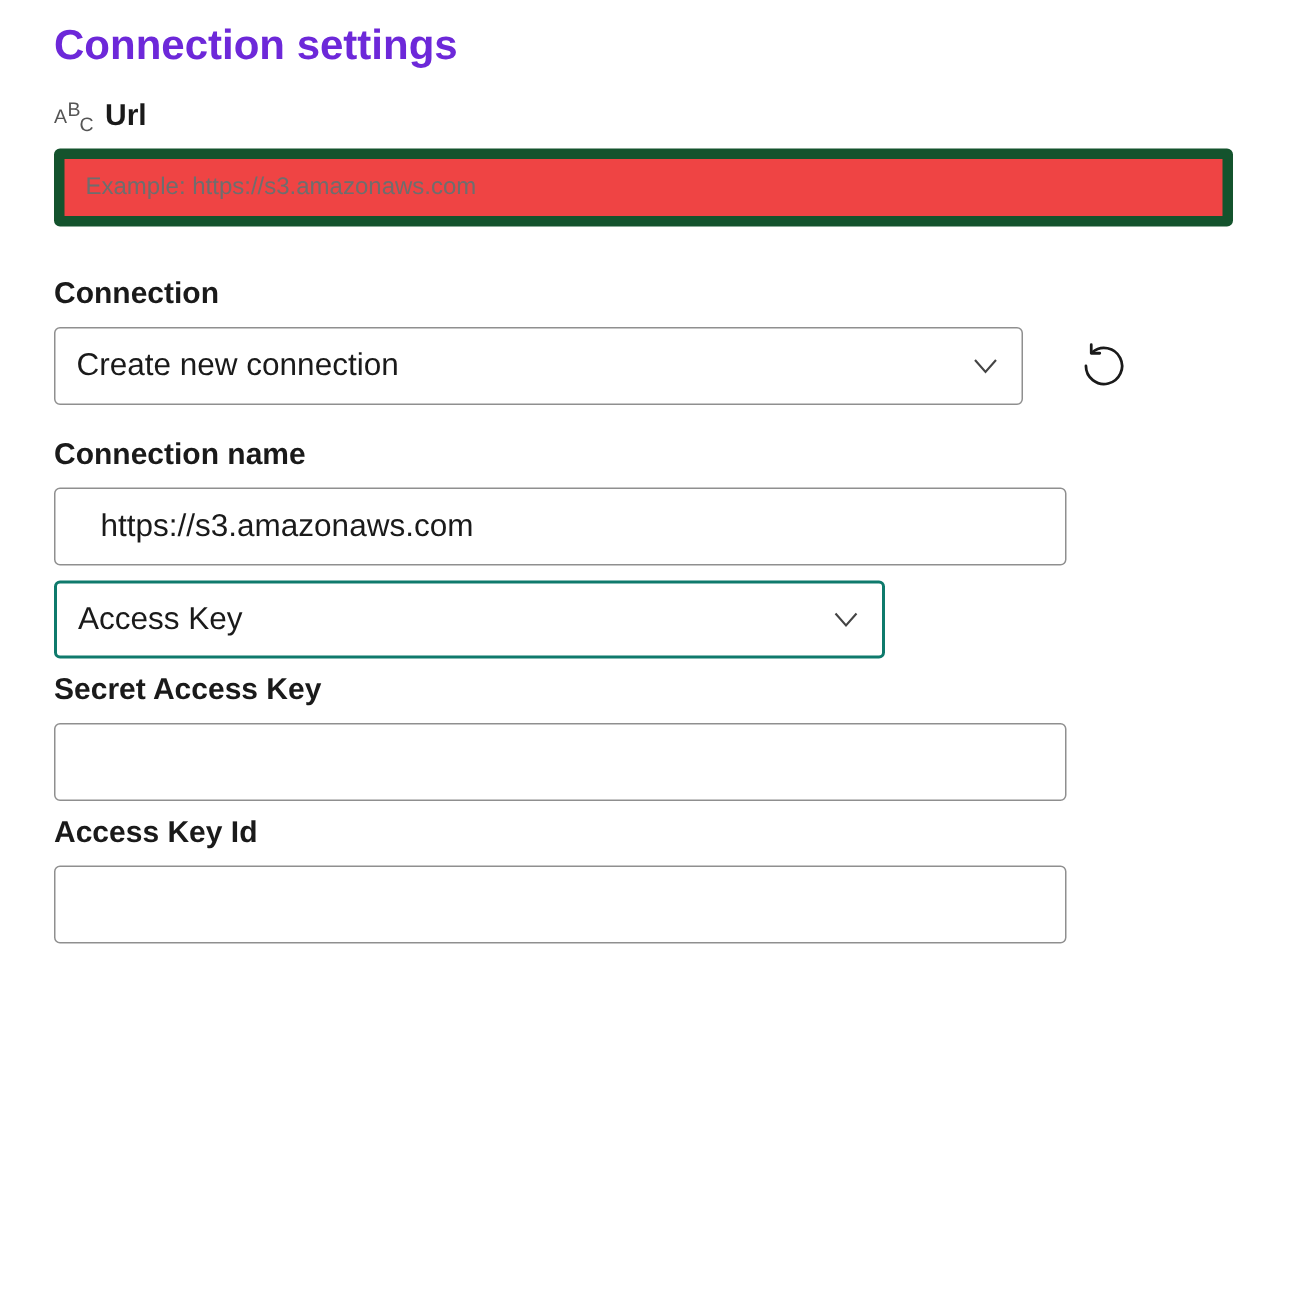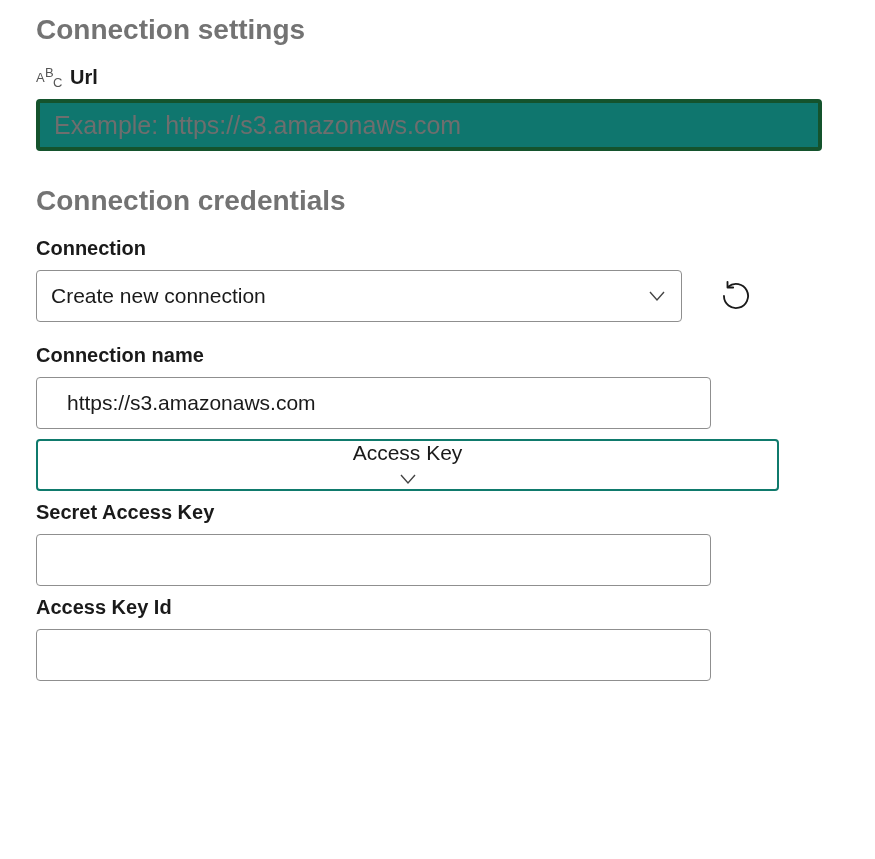--- a/index.html
+++ b/index.html
@@ -7,21 +7,21 @@
       font-family: "Segoe UI", -apple-system, BlinkMacSystemFont, sans-serif;
       background: #fff;
       color: #1a1a1a;
       padding: 14px 36px;
       width: 875px;
     }
     h2 {
       font-size: 28px;
       font-weight: 600;
       margin-bottom: 20px;
-      color: #737373;
+      color: #6d28d9;
     }
     .section { margin-bottom: 34px; }
     .field { margin-bottom: 22px; }
     .field-label {
       font-size: 20px;
       font-weight: 600;
       display: flex;
       align-items: center;
       gap: 8px;
       margin-bottom: 10px;
@@ -37,25 +37,25 @@
       height: 20px;
       line-height: 1;
     }
     .abc-icon .a { position: absolute; top: 3px; left: 0; }
     .abc-icon .b { position: absolute; top: -2px; left: 9px; }
     .abc-icon .c { position: absolute; top: 8px; left: 17px; }
     .text-input {
       width: 786px;
       height: 52px;
       padding: 0 14px;
-      font-size: 25px;
+      font-size: 16px;
       font-family: inherit;
-      border: 4px solid #14532d;
+      border: 7px solid #14532d;
       border-radius: 4px;
-      background: #0f766e;
+      background: #ef4444;
       color: #1a1a1a;
       outline: none;
     }
     .text-input::placeholder { color: #6e6e6e; }
     .select-row {
       display: flex;
       align-items: center;
       gap: 36px;
     }
     .select {
@@ -67,22 +67,21 @@
       border-radius: 4px;
       background: #fff;
       display: flex;
       align-items: center;
       justify-content: space-between;
       cursor: pointer;
       color: #1a1a1a;
     }
     .select.active {
       border: 2.5px solid #0f7a6c;
-      width: 743px;
-      flex-direction: column;
+      width: 554px;
     }
     .chevron {
       width: 20px;
       height: 20px;
       flex-shrink: 0;
     }
     .refresh-btn {
       width: 36px;
       height: 36px;
       border: none;
@@ -121,21 +120,20 @@
           <span class="b">B</span>
           <span class="c">C</span>
         </span>
       <span>Url</span>
     </div>
     <input type="text" class="text-input" placeholder="Example: https://s3.amazonaws.com" style="">
   </div>
 </div>
 
 <div class="section">
-  <h2>Connection credentials</h2>
 
   <div class="field">
     <div class="field-label">
       <span>Connection</span>
     </div>
     <div class="select-row">
       <div class="select">
         <span>Create new connection</span>
         <svg class="chevron" viewBox="0 0 20 20" fill="none" stroke="#444" stroke-width="1.4">
             <polyline points="3,6 10,14 17,6"></polyline>

